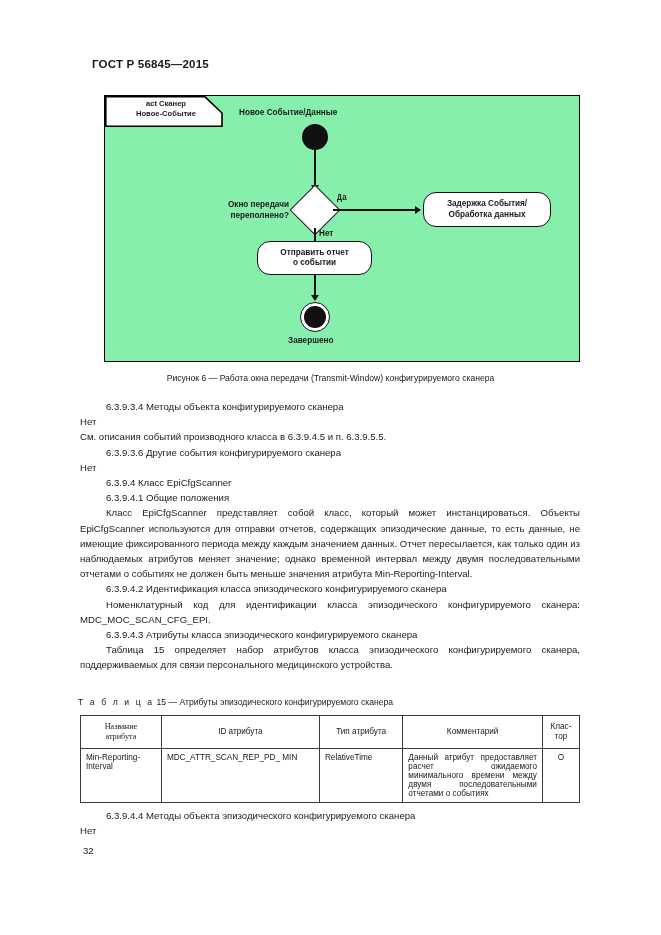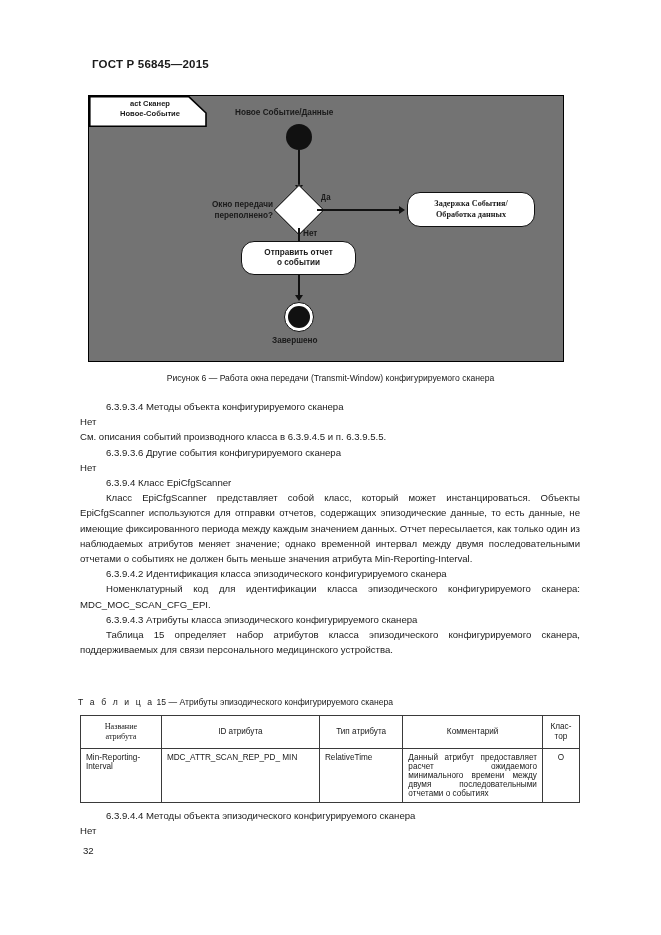--- a/index.html
+++ b/index.html
@@ -14,24 +14,24 @@
   .page{position:absolute;inset:0;}
 
   
   .doc-header{
     position:absolute;left:92px;top:58px;
     font-size:11.5px;font-weight:bold;letter-spacing:.2px;
   }
 
   
   .diagram-frame{
-    position:absolute;left:88px;top:95px;
+    position:absolute;left:104px;top:95px;
     width:474px;height:265px;
     border:1.6px solid #000;
-    background:#737373;
+    background:#86efac;
   }
   .frame-tab{
     position:absolute;left:0;top:0;
     width:116px;height:30px;
     border-right:0;border-bottom:0;
     pointer-events:none;
   }
   .frame-tab svg{display:block;}
   .tab-label{
     position:absolute;left:8px;top:3px;width:106px;
@@ -140,38 +140,38 @@
     <div class="frame-tab">
       <svg width="118" height="32" viewBox="0 0 118 32">
         <path d="M0.8,0.8 L100,0.8 L117,17 L117,30.2 L0.8,30.2 Z" fill="#fff" stroke="#000" stroke-width="1.6"></path>
       </svg>
     </div>
     <div class="tab-label">
       <span>act Сканер</span><br>
       <span>Новое-Событие</span>
     </div>
 
-    <div class="dg-label" style="left:134px;top:12px;margin-left:12px;">Новое Событие/Данные</div>
+    <div class="dg-label" style="left:134px;top:12px;">Новое Событие/Данные</div>
 
     <div class="start-node" style="left:197px;top:28px;"></div>
 
     <div class="vline" style="left:209.2px;top:54px;height:37px;"></div>
     <div class="arrow-d" style="left:205.8px;top:89px;"></div>
 
     <div class="decision" style="left:192px;top:96px;"></div>
     <div class="dg-label" style="left:112px;top:104px;text-align:right;width:72px;line-height:10.5px;">
       <span>Окно передачи</span><br>
       <span>переполнено?</span>
     </div>
 
     <div class="dg-label" style="left:232px;top:97px;font-family:Liberation Mono, monospace;">Да</div>
     <div class="hline" style="left:228px;top:113.2px;width:84px;"></div>
     <div class="arrow-r" style="left:310px;top:109.8px;"></div>
 
-    <div class="action" style="left:318px;top:96px;width:128px;height:35px;font-family:Liberation Serif, serif;">
+    <div class="action" style="left:318px;top:96px;width:128px;height:35px;">
       <span>
         <span>Задержка События/</span><br>
         <span>Обработка данных</span>
       </span>
     </div>
 
     <div class="dg-label" style="left:214px;top:133px;">Нет</div>
     <div class="vline" style="left:209.2px;top:132px;height:29px;"></div>
     <div class="arrow-d" style="left:205.8px;top:159px;"></div>
 
@@ -193,20 +193,21 @@
 
   <div class="fig-caption">Рисунок 6 — Работа окна передачи (Transmit-Window) конфигурируемого сканера</div>
 
   <div class="body">
     <p class="p-head">6.3.9.3.4  Методы объекта конфигурируемого сканера</p>
     <p class="p-plain">Нет</p>
     <p class="p-plain">См. описания событий производного класса в 6.3.9.4.5 и п. 6.3.9.5.5.</p>
     <p class="p-head">6.3.9.3.6  Другие события конфигурируемого сканера</p>
     <p class="p-plain">Нет</p>
     <p class="p-head">6.3.9.4  Класс EpiCfgScanner</p>
+    <p class="p-head">6.3.9.4.1  Общие положения</p>
     <p class="p-just">Класс EpiCfgScanner представляет собой класс, который может инстанцироваться. Объекты EpiCfgScanner используются для отправки отчетов, содержащих эпизодические данные, то есть данные, не имеющие фиксированного периода между каждым значением данных. Отчет пересылается, как только один из наблюдаемых атрибутов меняет значение; однако временной интервал между двумя последовательными отчетами о событиях не должен быть меньше значения атрибута Min-Reporting-Interval.</p>
     <p class="p-head">6.3.9.4.2  Идентификация класса эпизодического конфигурируемого сканера</p>
     <p class="p-just">Номенклатурный код для идентификации класса эпизодического конфигурируемого сканера: MDC_MOC_SCAN_CFG_EPI.</p>
     <p class="p-head">6.3.9.4.3  Атрибуты класса эпизодического конфигурируемого сканера</p>
     <p class="p-just">Таблица 15 определяет набор атрибутов класса эпизодического конфигурируемого сканера, поддерживаемых для связи персонального медицинского устройства.</p>
   </div>
 
   <div class="tbl-caption">
     <span class="sp">Т а б л и ц а</span>
     <span>15 — Атрибуты эпизодического конфигурируемого сканера</span>

